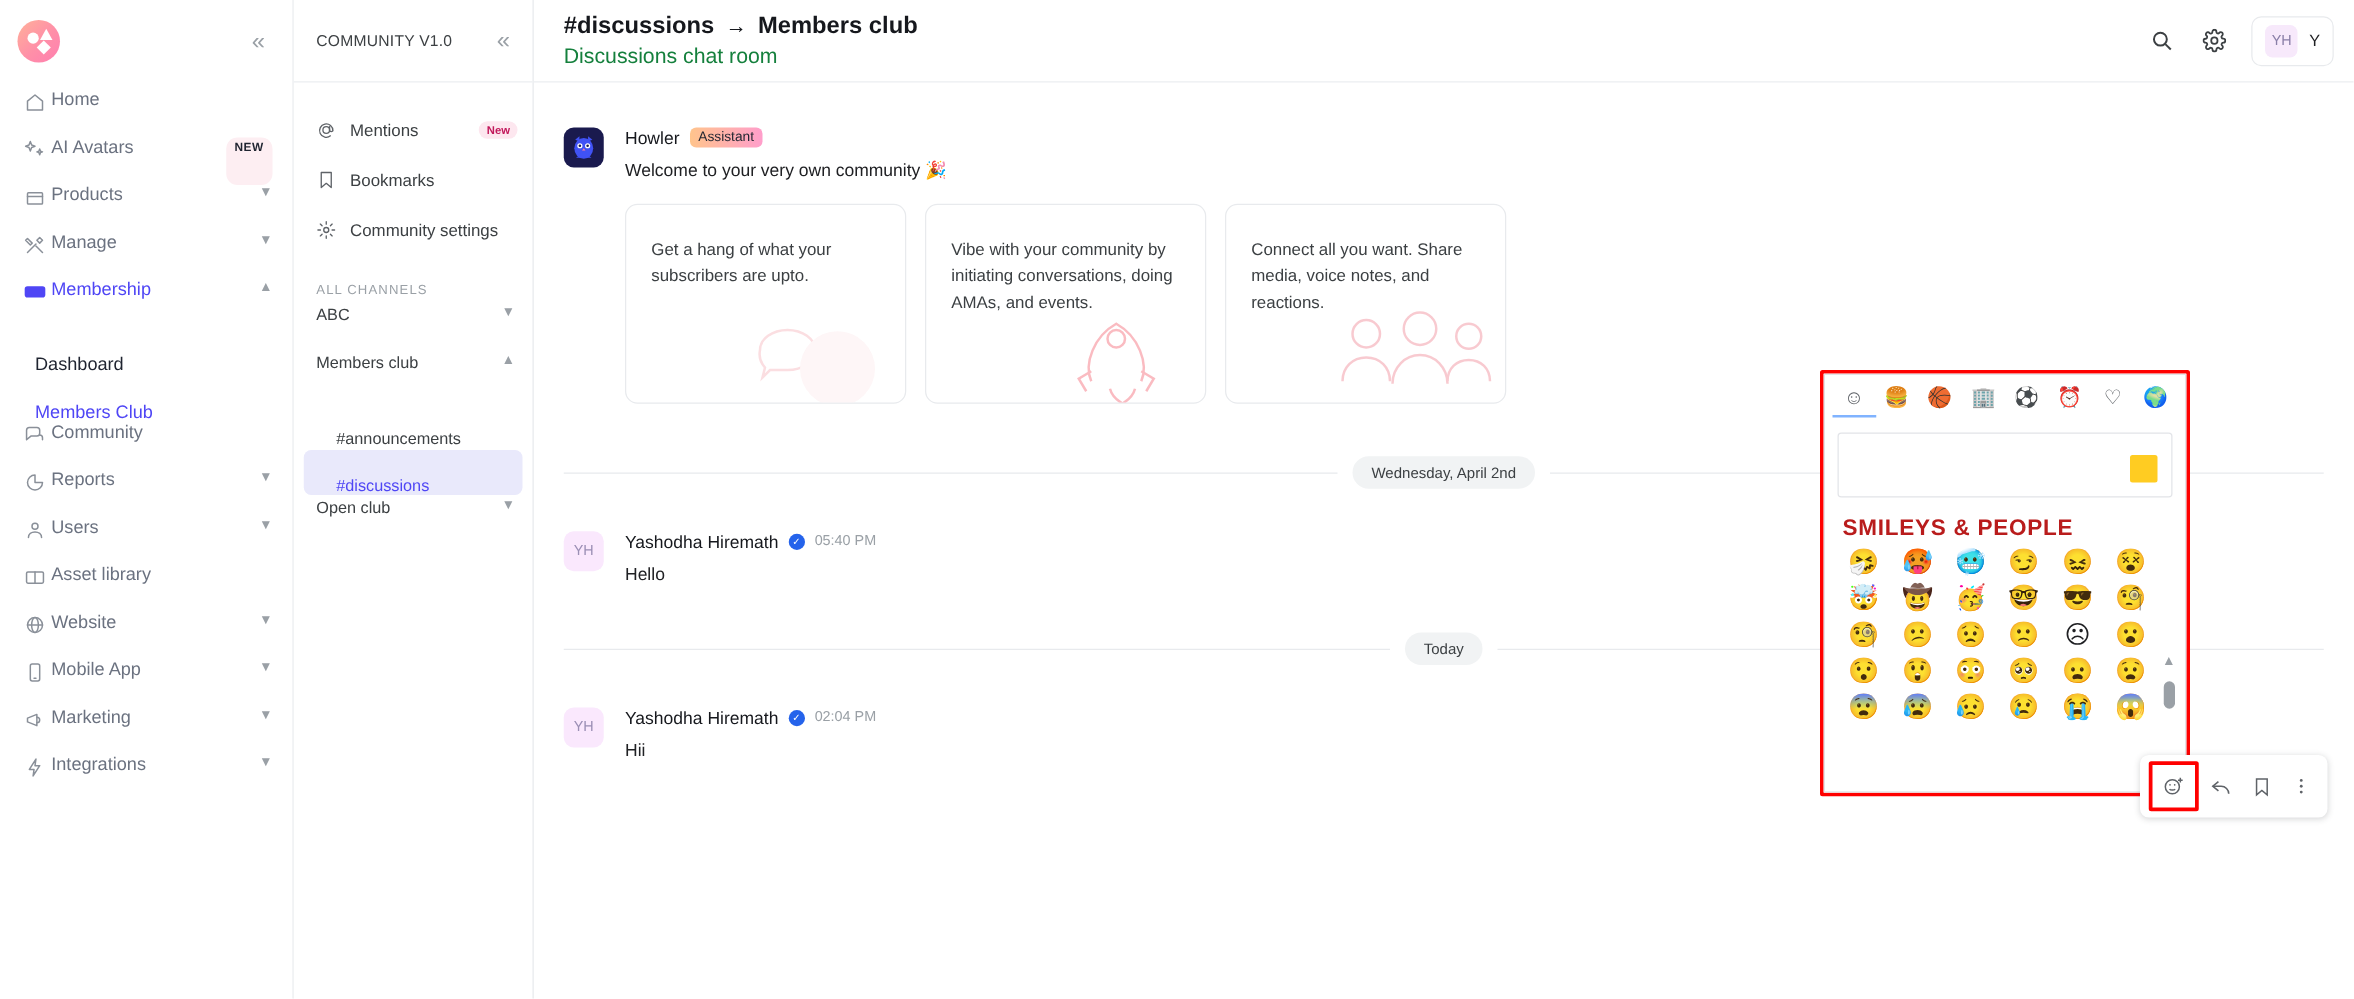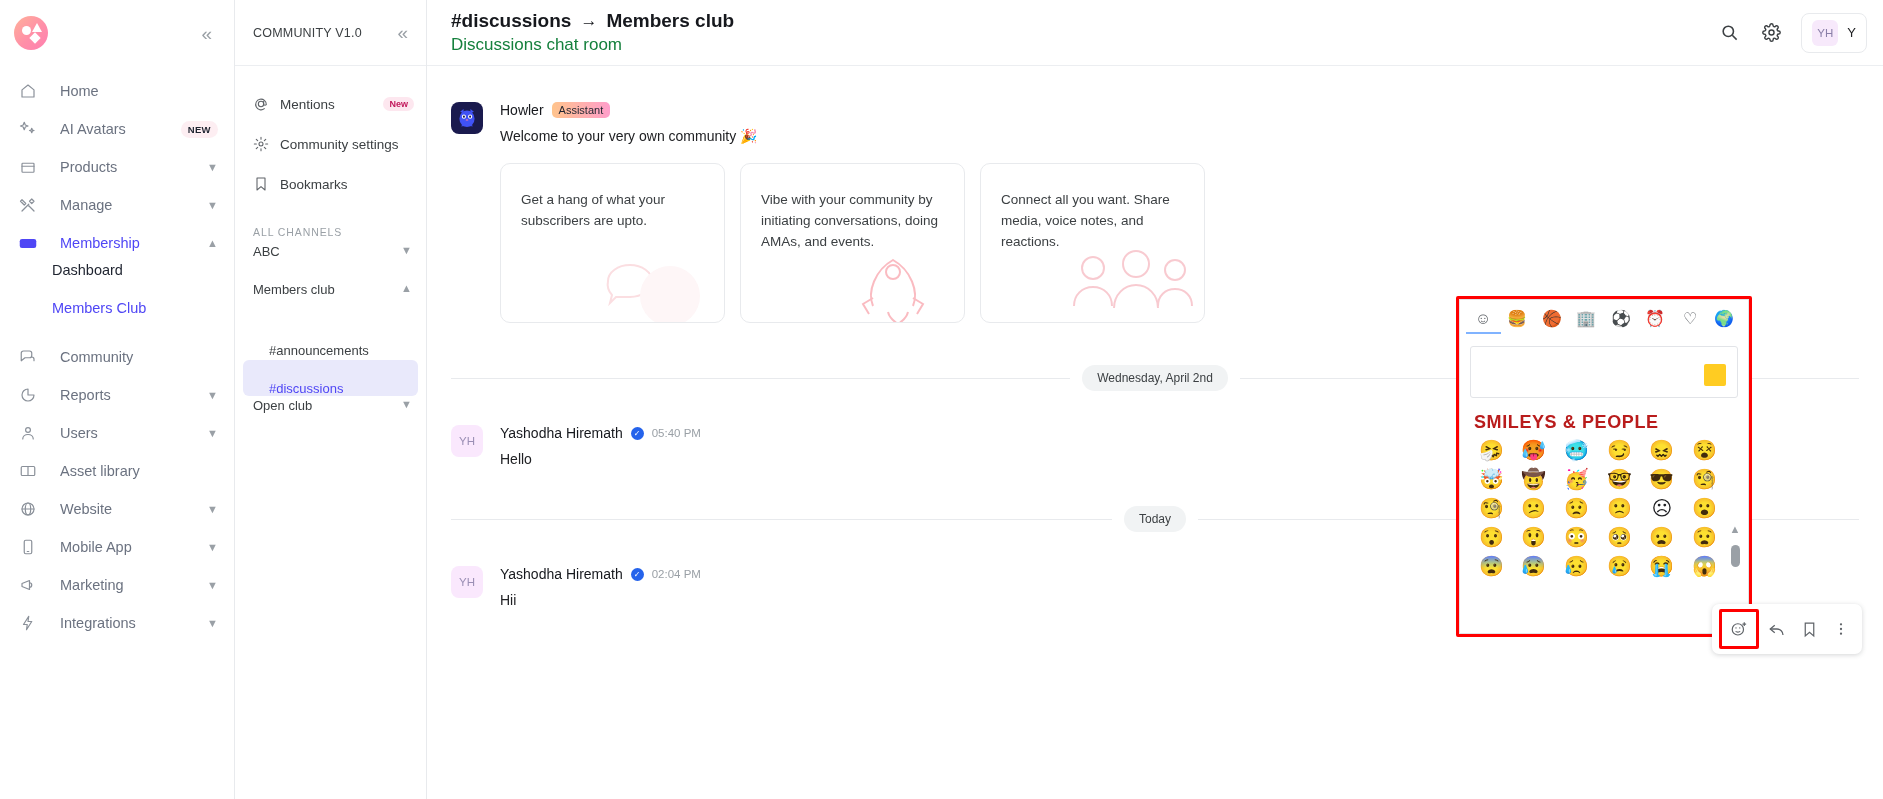--- a/index.html
+++ b/index.html
@@ -29,36 +29,36 @@
     position: relative; flex: 0 0 34px;
   }
   .logo .d1 { position:absolute; width:9px; height:9px; background:#fff; border-radius:50%; left:8px; top:10px;}
   .logo .d2 { position:absolute; left:18px; top:7px; width:0; height:0;
     border-left:5px solid transparent; border-right:5px solid transparent; border-bottom:9px solid #fff;}
   .logo .d3 { position:absolute; left:17px; top:18px; width:8px; height:8px; background:#fff; transform:rotate(45deg);}
   .collapse-btn { color:#9aa0a6; font-size:19px; cursor:pointer; line-height:1; padding:2px 4px;}
 
   .nav-list { padding-top: 6px; }
   .nav-item {
-    display:flex; align-items:center; gap:23px;
+    display:flex; gap:4px;
     height:38px; padding: 0 16px 0 18px; cursor:pointer;
     font-size:14.5px; color:#6b7280; position:relative;
   }
   .nav-item .ico { width:19px; height:19px; flex:0 0 19px; display:flex; align-items:center; justify-content:center; color:#8a9099;}
   .nav-item .lbl { flex:1; white-space:nowrap; }
   .nav-item.active { color:#4f46f5; font-weight:400; }
   .nav-item.active .ico { color:#4f46f5; }
   .chev { color:#9aa0a6; font-size:11px; flex:0 0 auto; }
   .badge-new {
     font-size:9.5px; font-weight:700; letter-spacing:.4px; color:#1f2430;
     background:#fdeef2; border-radius:9px; padding:3px 7px;
   }
   .sub-item {
-    height:38px; display:flex; align-items:flex-start; padding-left:28px;
-    font-size:14.5px; color:#1f2430; cursor:pointer;margin-left:24px;
+    height:38px; display:flex; align-items:flex-end; padding-left:28px;
+    font-size:14.5px; color:#1f2430; cursor:pointer;
   }
   .sub-item.active { color:#4f46f5; }
 
   
   .channels {
     width: 192px; flex: 0 0 192px; height:799px;
     border-right: 1px solid #e8eaed; background:#fff;
     display:flex; flex-direction:column;
   }
   .ch-head {
@@ -357,33 +357,33 @@
               <circle cx="12" cy="12" r="4"></circle>
               <path d="M16 8v5a3 3 0 0 0 4 0 8 8 0 1 0-3 6"></path>
             </svg>
           </span>
           <span class="lbl">Mentions</span>
           <span class="pill-new">New</span>
         </div>
         <div class="ch-link">
           <span class="ico">
             <svg width="16" height="16" viewBox="0 0 24 24" fill="none" stroke="currentColor" stroke-width="1.6" stroke-linecap="round" stroke-linejoin="round">
+              <path d="M6 3h12v18l-6-5-6 5z"></path>
+            </svg>
+          </span>
+          <span class="lbl">Bookmarks</span>
+        </div>
+        <div class="ch-link">
+          <span class="ico">
+            <svg width="16" height="16" viewBox="0 0 24 24" fill="none" stroke="currentColor" stroke-width="1.6" stroke-linecap="round" stroke-linejoin="round">
               <circle cx="12" cy="12" r="3"></circle>
               <path d="M12 2v3M12 19v3M2 12h3M19 12h3M4.9 4.9l2.1 2.1M17 17l2.1 2.1M19.1 4.9 17 7M7 17l-2.1 2.1"></path>
             </svg>
           </span>
           <span class="lbl">Community settings</span>
-        </div>
-        <div class="ch-link">
-          <span class="ico">
-            <svg width="16" height="16" viewBox="0 0 24 24" fill="none" stroke="currentColor" stroke-width="1.6" stroke-linecap="round" stroke-linejoin="round">
-              <path d="M6 3h12v18l-6-5-6 5z"></path>
-            </svg>
-          </span>
-          <span class="lbl">Bookmarks</span>
         </div>
         <div class="ch-section">ALL CHANNELS</div>
         <div class="ch-group">
           <span>ABC</span>
           <span class="chev">▼</span>
         </div>
         <div class="ch-group">
           <span>Members club</span>
           <span class="chev">▲</span>
         </div>

